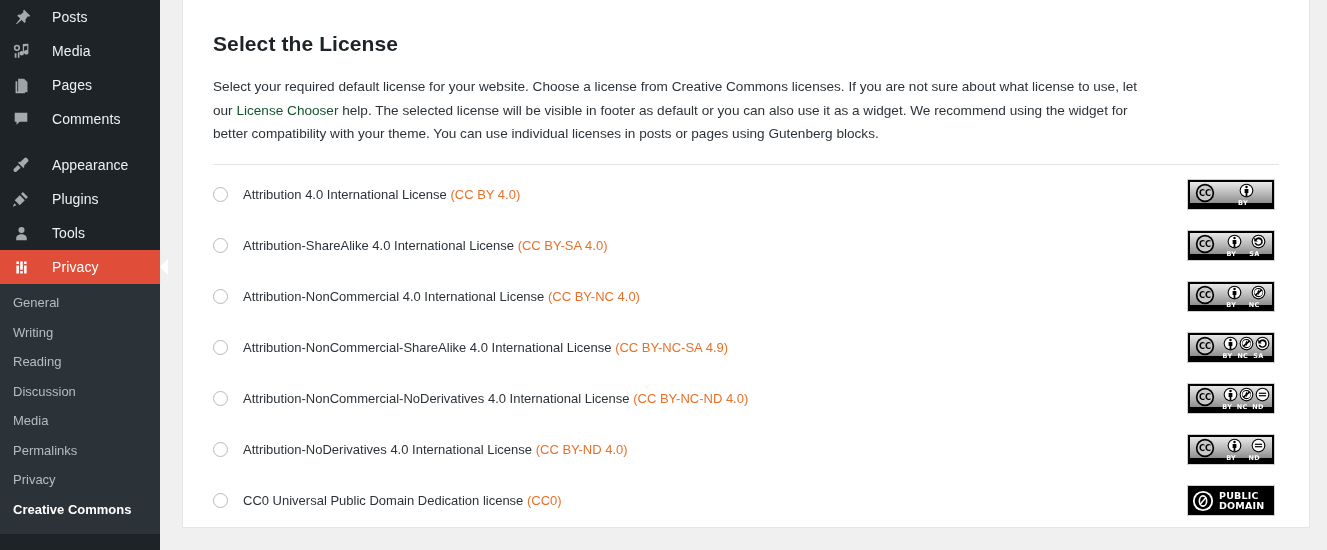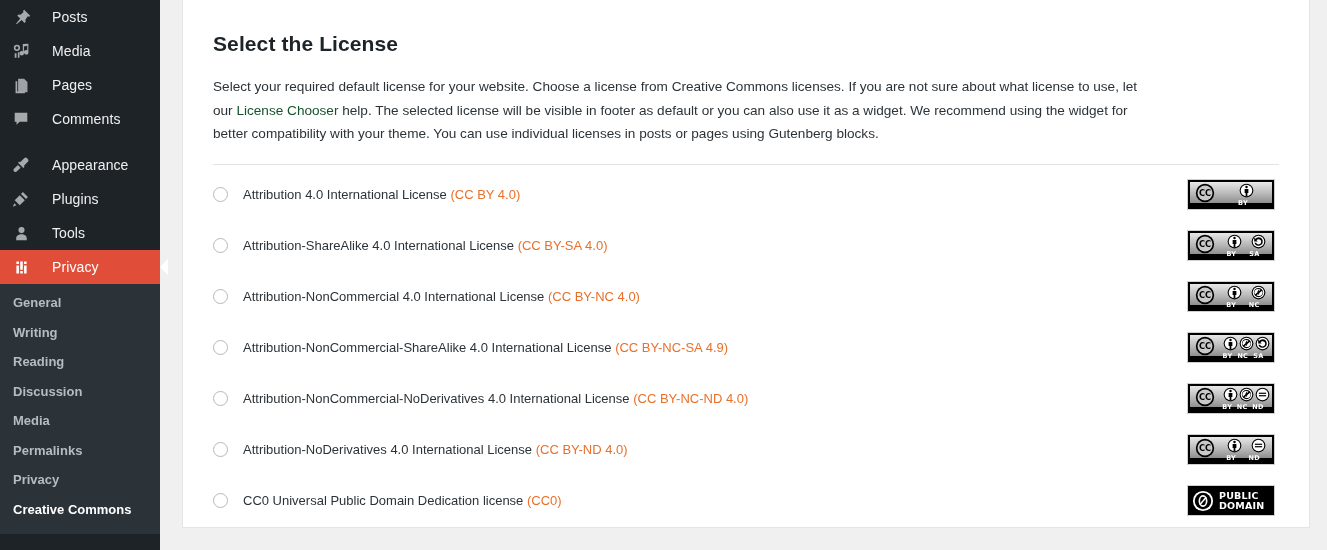--- a/index.html
+++ b/index.html
@@ -62,21 +62,20 @@
     padding: 4px 0 10px 0;
   }
   .submenu-item {
     display: block;
     font-size: 13px;
     color: #b5bcc2;
     padding: 6px 0 6px 13px;
     line-height: 1.35;
     cursor: pointer;
     white-space: nowrap;
-    font-weight: bold;
   }
   .submenu-item.active {
     color: #fff;
     font-weight: bold;
   }
 
   
   #main {
     flex: 1 1 auto;
     height: 550px;

